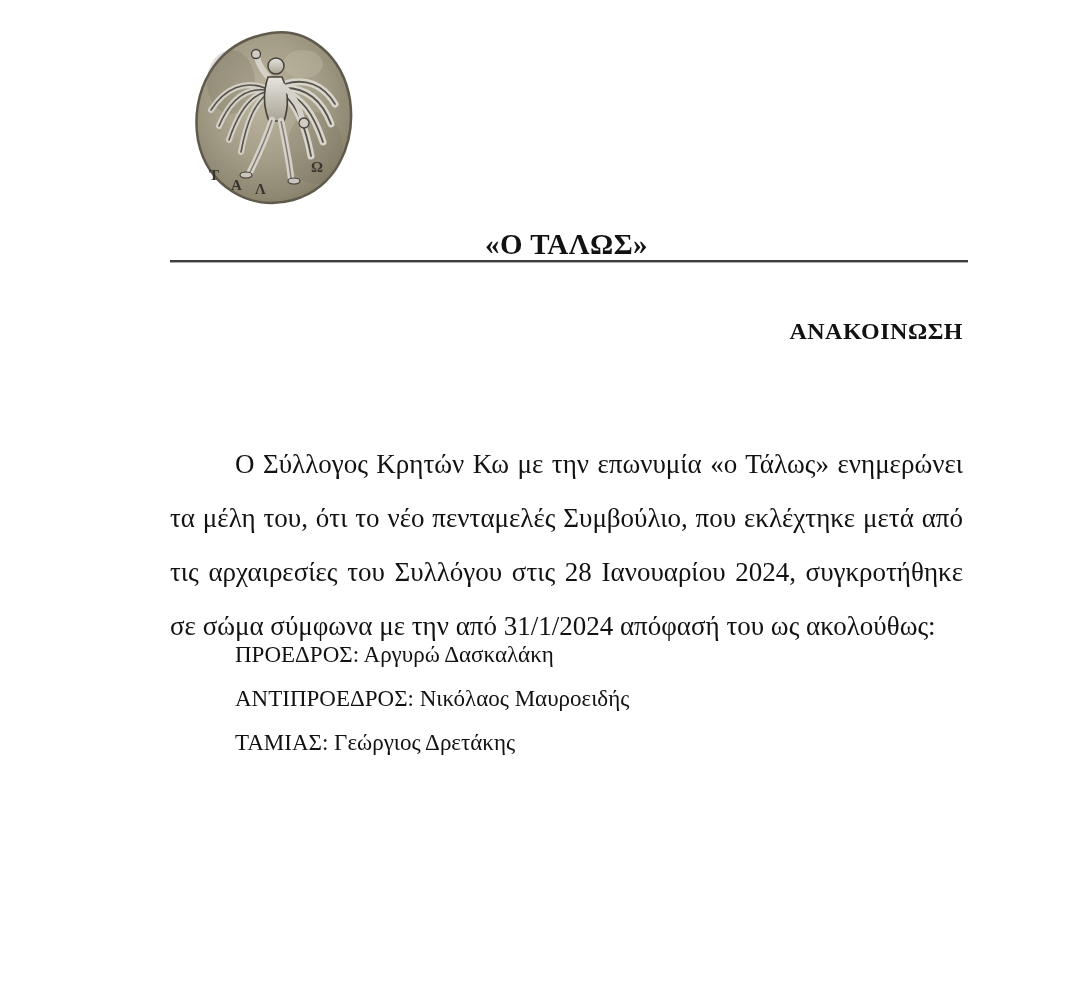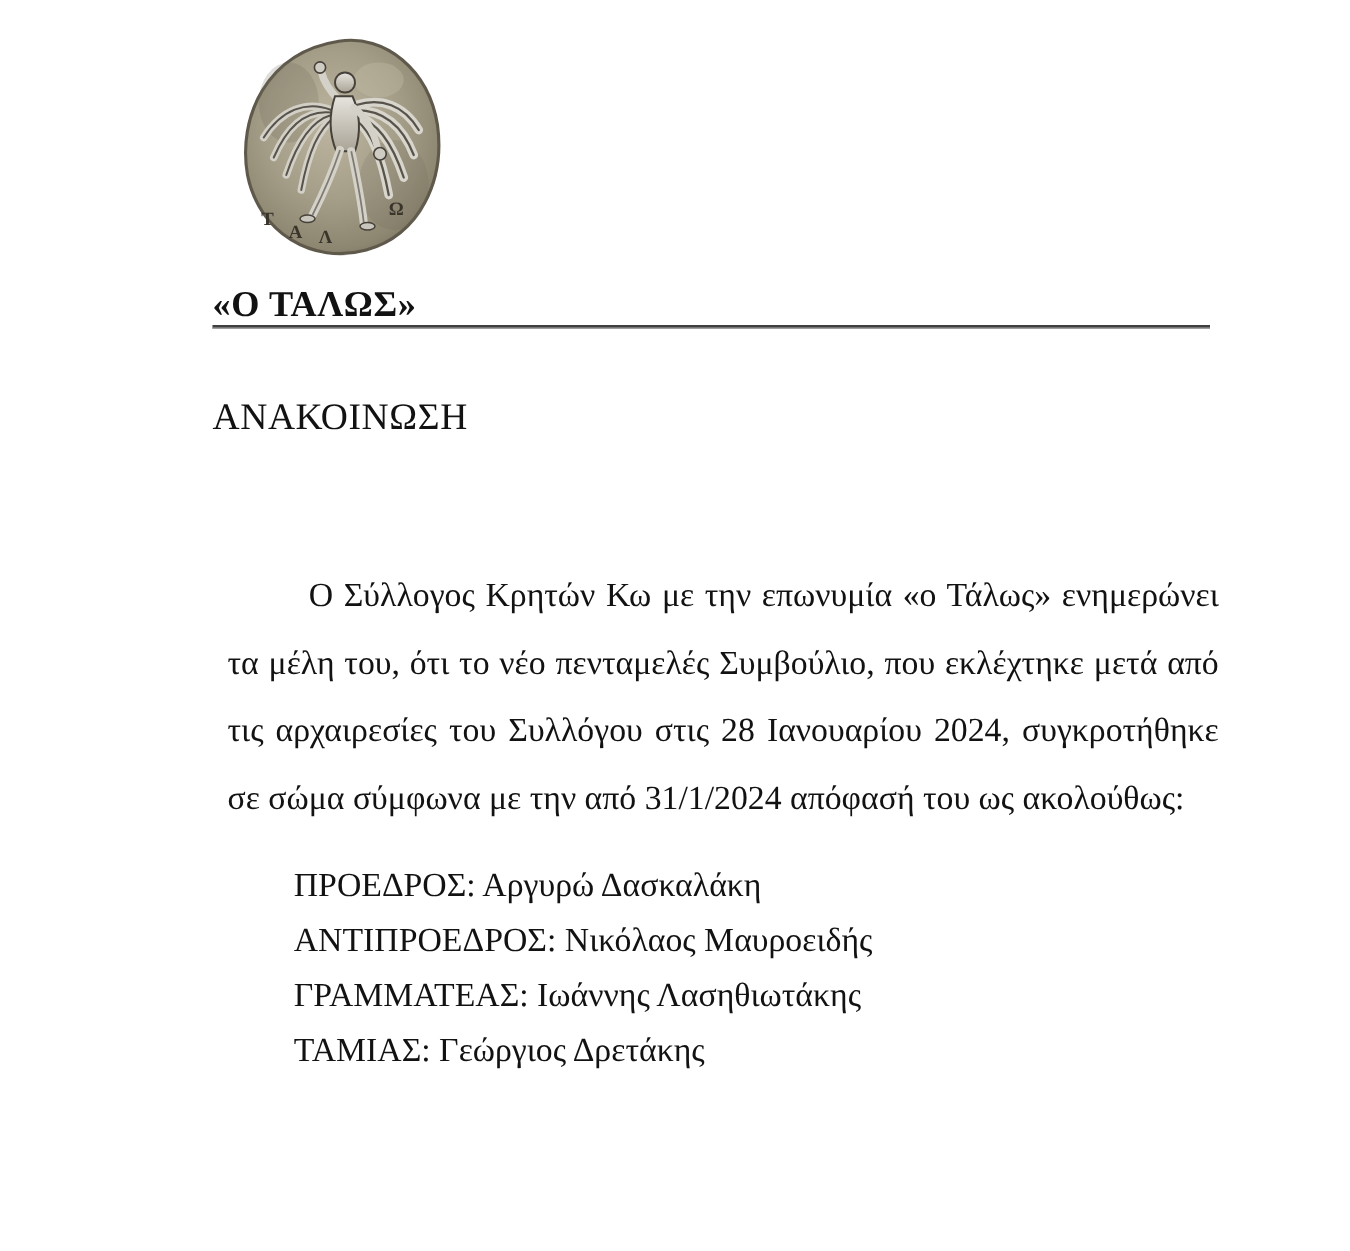--- a/index.html
+++ b/index.html
@@ -33,66 +33,66 @@
     font-weight: bold;
     line-height: 1;
     letter-spacing: 0.5px;
     white-space: nowrap;
   }
   .org-subtitle {
     position: absolute;
     left: 170px;
     top: 230px;
     width: 793px;
-    text-align: left;
+    text-align: center;
     font-size: 29px;
     font-weight: bold;
     line-height: 1;
     letter-spacing: 0.5px;
   }
   .divider {
     position: absolute;
     left: 170px;
     top: 260px;
     width: 798px;
     height: 2px;
     background: #3f3f3f;
     border-bottom: 1px solid #adadad;
   }
   .doc-heading {
     position: absolute;
     left: 170px;
     top: 319px;
     width: 793px;
-    text-align: left;
-    font-size: 30px;
-    font-weight: normal;
+    text-align: right;
+    font-size: 24px;
+    font-weight: bold;
     line-height: 1;
     letter-spacing: 0.5px;
   }
   .body-paragraph {
     position: absolute;
     left: 170px;
     top: 437px;
     width: 793px;
-    margin: 12px;
+    margin: 0;
     font-size: 27px;
     line-height: 54px;
     text-align: justify;
     text-indent: 65px;
     text-justify: inter-word;
   }
   .board-list {
     position: absolute;
     left: 235px;
-    top: 686px;
+    top: 633px;
     margin: 0;
     padding: 0;
     list-style: none;
-    font-size: 27px;
+    font-size: 23px;
   }
   .board-list li {
     line-height: 44px;
     white-space: nowrap;
   }
   .coin svg text {
     font-family: "Liberation Serif", "DejaVu Serif", serif;
     font-weight: bold;
   }
 </style>
@@ -182,17 +182,16 @@
 
   <div class="divider"></div>
 
   <div class="doc-heading">ΑΝΑΚΟΙΝΩΣΗ</div>
 
   <p class="body-paragraph">Ο Σύλλογος Κρητών Κω με την επωνυμία «ο Τάλως» ενημερώνει τα μέλη του, ότι το νέο πενταμελές Συμβούλιο, που εκλέχτηκε μετά από τις αρχαιρεσίες του Συλλόγου στις 28 Ιανουαρίου 2024, συγκροτήθηκε σε σώμα σύμφωνα με την από 31/1/2024 απόφασή του ως ακολούθως:</p>
 
   <ul class="board-list">
     <li><span>ΠΡΟΕΔΡΟΣ:</span> <span>Αργυρώ Δασκαλάκη</span></li>
     <li><span>ΑΝΤΙΠΡΟΕΔΡΟΣ:</span> <span>Νικόλαος Μαυροειδής</span></li>
-    <li><span>ΓΡΑΜΜΑΤΕΑΣ:</span> <span>Ιωάννης Λασηθιωτάκης</span></li>
     <li><span>ΤΑΜΙΑΣ:</span> <span>Γεώργιος Δρετάκης</span></li>
   </ul>
 
 </div>
 
 </body></html>

